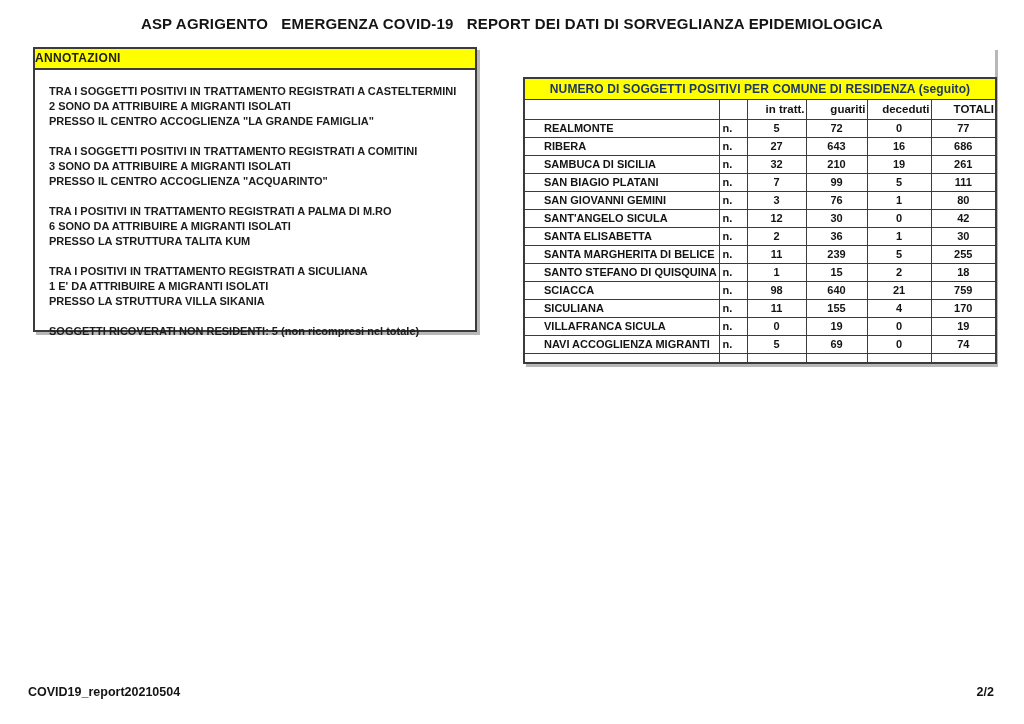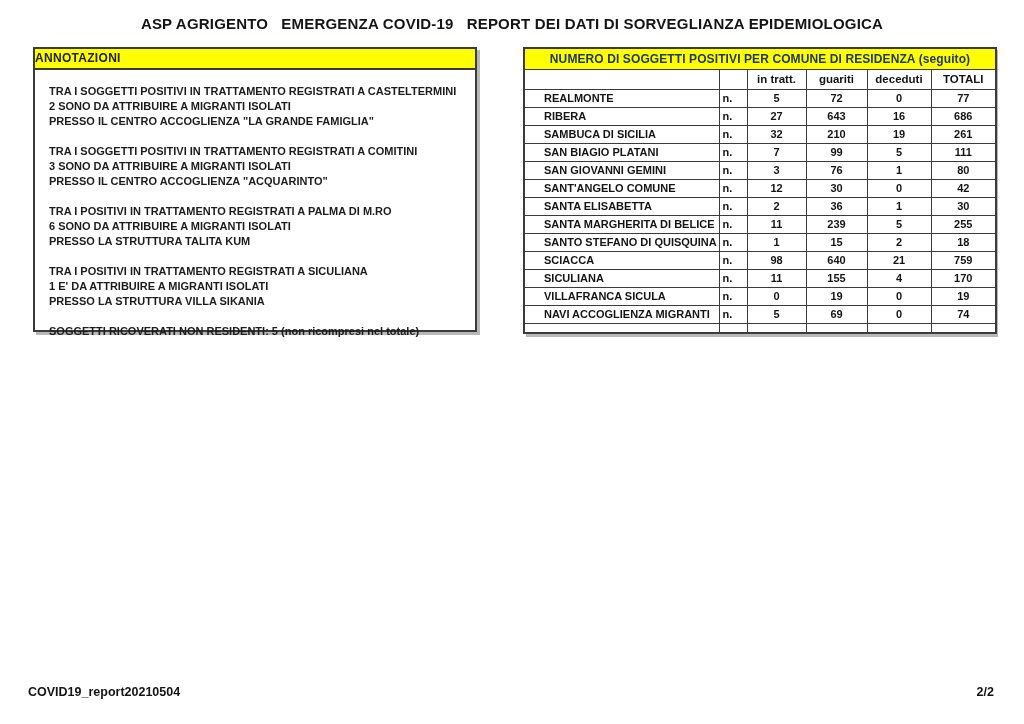--- a/index.html
+++ b/index.html
@@ -61,41 +61,42 @@
     position: absolute;
     left: 523px; top: 47px;
     width: 472px;
     box-shadow: 3px 3px 0 #b8b8b8;
   }
   table {
     border-collapse: collapse;
     table-layout: fixed;
     width: 472px;
     border: 2px solid #3b3b3b;
+    margin-top: 30px;
   }
   th, td {
     border: 1px solid #3b3b3b;
     box-sizing: border-box;
     overflow: hidden;
     white-space: nowrap;
   }
   .tbl-title {
     height: 21px;
     background: #ffff00;
     color: #1F3864;
     font-size: 12px;
     font-weight: 700;
     text-align: center;
     letter-spacing: 0.1px;
   }
   .col-header th {
     height: 20px;
     font-size: 11.5px;
     font-weight: 700;
-    text-align: center;
+    text-align: right;
     color: #141414;
     background: #ffffff;
   }
   tbody td {
     height: 18px;
     font-size: 11px;
     font-weight: 700;
     color: #141414;
   }
   td.name-col   { text-align: left; padding-left: 19px; }
@@ -213,21 +214,21 @@
           </tr>
           <tr>
             <td class="name-col">SAN GIOVANNI GEMINI</td>
             <td class="prefix-col">n.</td>
             <td class="num-col">3</td>
             <td class="num-col">76</td>
             <td class="num-col">1</td>
             <td class="num-col">80</td>
           </tr>
           <tr>
-            <td class="name-col">SANT'ANGELO COMUNE</td>
+            <td class="name-col">SANT'ANGELO SICULA</td>
             <td class="prefix-col">n.</td>
             <td class="num-col">12</td>
             <td class="num-col">30</td>
             <td class="num-col">0</td>
             <td class="num-col">42</td>
           </tr>
           <tr>
             <td class="name-col">SANTA ELISABETTA</td>
             <td class="prefix-col">n.</td>
             <td class="num-col">2</td>

